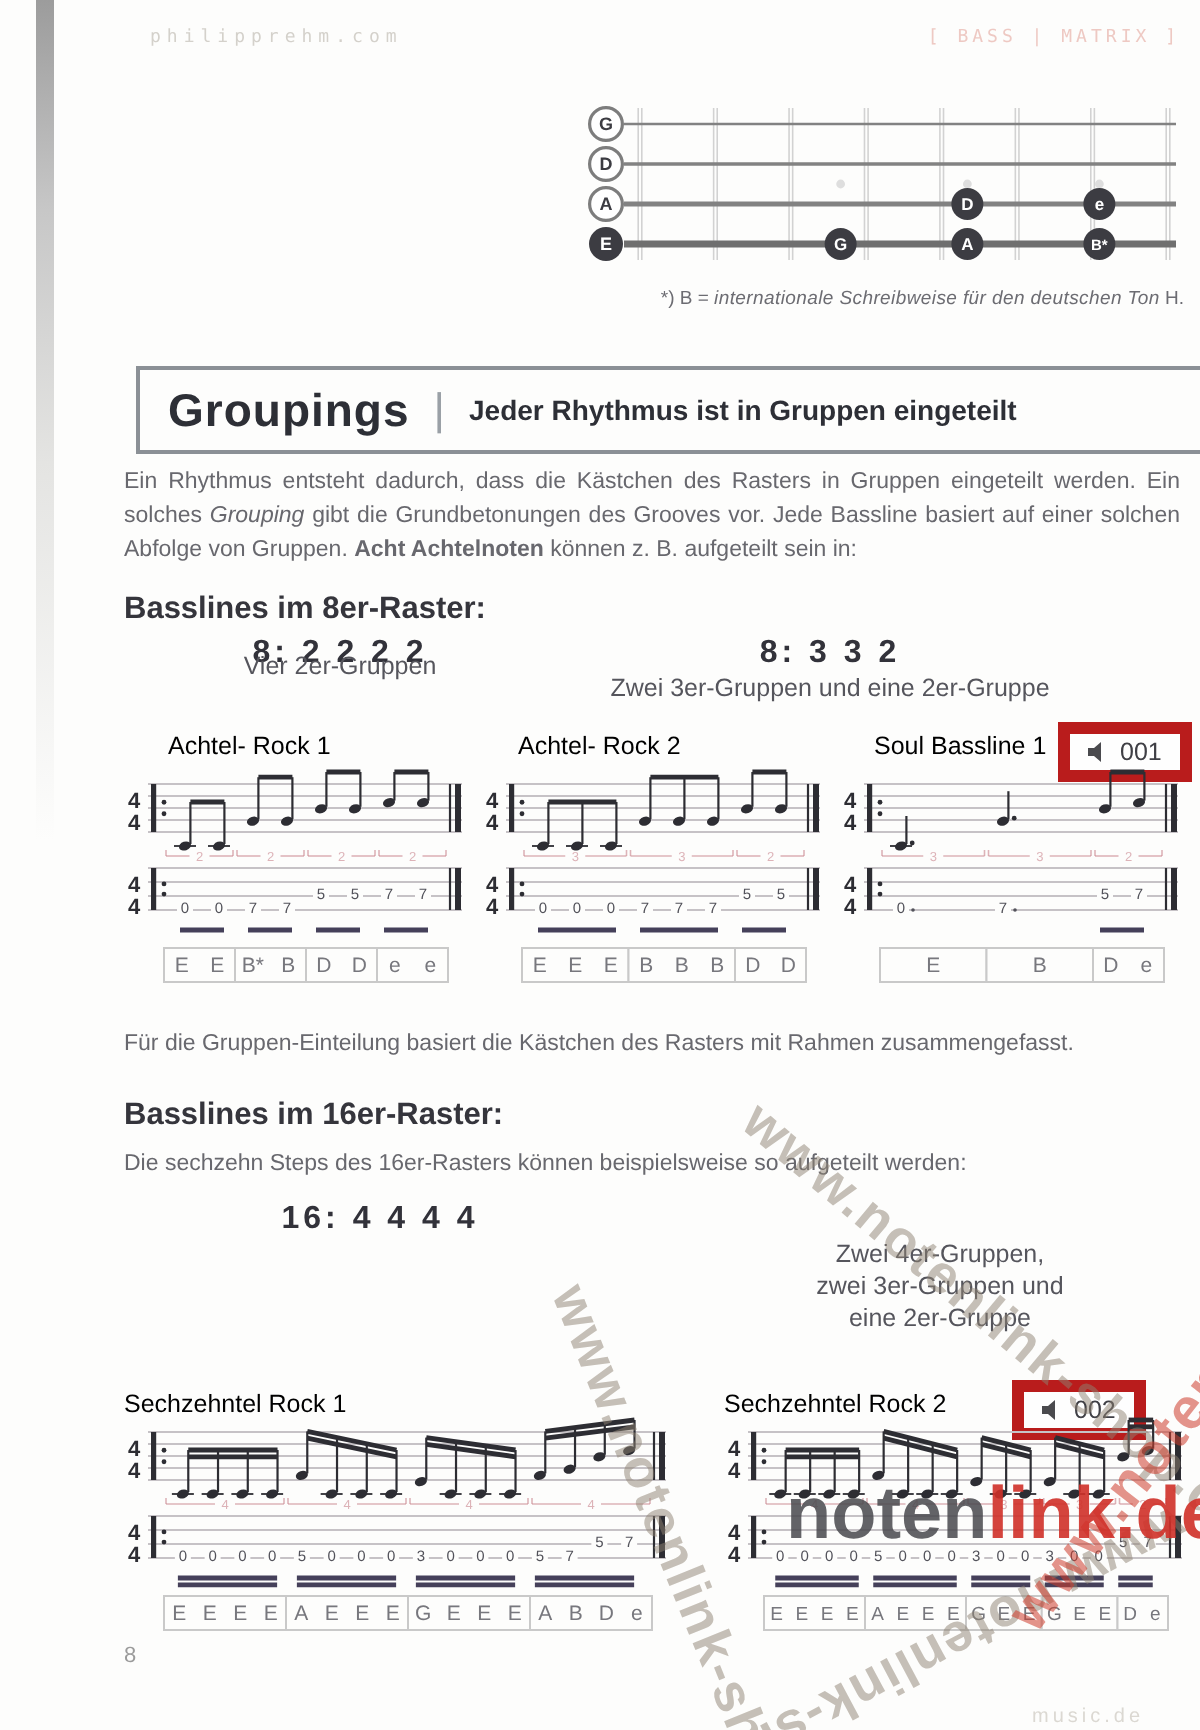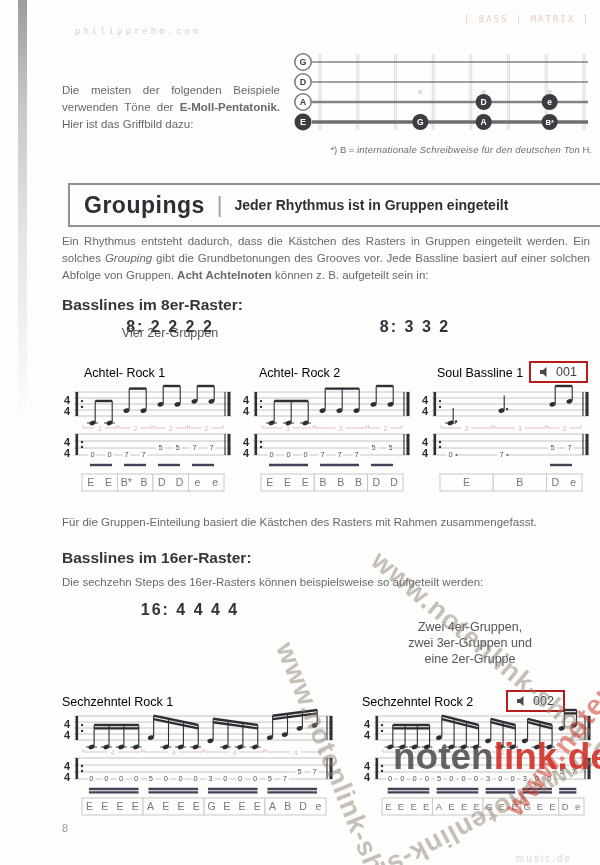--- a/index.html
+++ b/index.html
@@ -2,21 +2,21 @@
 <html><head>
 <meta charset="utf-8">
 <style>
   html,body{margin:0;padding:0;}
   body{font-family:"Liberation Sans",sans-serif;background:#e8e8e8;}
   #page{position:relative;width:600px;height:865px;background:#fdfdfc;overflow:hidden;}
   .abs{position:absolute;}
   #scan-strip{left:18px;top:0;width:9px;height:420px;
     background:linear-gradient(to bottom,#9c9c9c 0%,#c7c7c7 25%,#e4e4e2 55%,rgba(255,255,255,0) 100%);}
   .hdr{font-size:9px;letter-spacing:3px;}
-  #hdr-site{left:75px;top:26px;color:#d4d1cb;font-family:"DejaVu Sans Mono",monospace;text-align:center;}
+  #hdr-site{left:75px;top:14px;color:#d4d1cb;font-family:"DejaVu Sans Mono",monospace;text-align:center;}
   #hdr-brand{right:10px;top:14px;color:#eec9c3;font-family:"DejaVu Sans Mono",monospace;letter-spacing:2px;}
   .h2{font-size:16px;font-weight:bold;color:#3a3a41;letter-spacing:.3px;}
   #pent-title{left:78px;top:44px;}
   .body-text{font-size:11.5px;line-height:1.48;color:#68686e;text-align:justify;margin:0;}
   #pent-para{left:62px;top:82px;width:218px;}
   #footnote{left:300px;top:144px;width:292px;font-size:9.5px;color:#6c6c72;text-align:right;}
   #footnote i{letter-spacing:.2px;}
   #groupings-box{left:68px;top:183px;width:506px;height:40px;border:2px solid #8b9096;
     display:flex;align-items:center;padding:0 14px;gap:12px;background:#fdfdfc;}
   #groupings-title{font-size:23px;font-weight:bold;color:#2d2f36;letter-spacing:.5px;}
@@ -24,21 +24,21 @@
   #groupings-sub{font-size:14px;font-weight:bold;color:#2d2f36;}
   #groupings-para{left:62px;top:233px;width:528px;}
   .h3{font-size:15.5px;font-weight:bold;color:#35353c;}
   #h8{left:62px;top:296px;}
   #h16{left:62px;top:549px;}
   #mid-text{left:62px;top:514px;width:528px;}
   #intro16{left:62px;top:574px;width:520px;}
   .formula{font-size:16px;font-weight:bold;color:#32323a;letter-spacing:2px;text-align:center;}
   .gdesc{font-size:12.5px;color:#55555c;text-align:center;line-height:1.25;}
   .blk-label{font-size:12.5px;color:#000000;font-weight:500;}
-  .audio-badge{display:flex;align-items:center;gap:7px;border:2px solid #b91c1c;
+  .audio-badge{display:flex;align-items:center;gap:7px;border:6px solid #b91c1c;
     padding:2px 9px 2px 7px;font-size:12.5px;color:#3f3f45;background:rgba(255,255,255,.6);}
   .nb text{font-family:"Liberation Sans",sans-serif;}
   .wm-d{color:rgba(141,130,114,.5);font-size:27px;font-weight:bold;letter-spacing:1px;
     transform-origin:0 0;white-space:nowrap;pointer-events:none;}
   .wm-r{color:rgba(206,60,44,.55);font-size:29px;font-weight:bold;letter-spacing:1px;
     transform-origin:0 0;white-space:nowrap;pointer-events:none;}
   #wm-horiz{left:393px;top:736px;font-size:37px;font-weight:bold;letter-spacing:0;pointer-events:none;}
   #wm-horiz .g{color:rgba(72,72,76,.85);}
   #wm-horiz .r{color:rgba(207,48,40,.9);}
   #page-num{left:62px;top:822px;font-size:11px;color:#9b9b9b;}
@@ -47,21 +47,20 @@
 </head>
 <body>
 
 <div id="page">
 
   <div id="scan-strip" class="abs"></div>
 
   <div id="hdr-site" class="abs hdr">philipprehm.com</div>
   <div id="hdr-brand" class="abs hdr">[ BASS | MATRIX ]</div>
 
-  <p id="pent-para" class="abs body-text"><span>Die meisten der folgenden Beispiele verwenden Töne der </span><b>E-Moll-Pentatonik.</b><span> Hier ist das Griffbild dazu:</span></p>
 
   <div class="abs" id="fretboard-holder" style="left:292px;top:48px;"><svg width="302" height="96">
         <line x1="27.1" y1="6" x2="27.1" y2="82" stroke="#d2d2d2" stroke-width="0.8"></line>
         <line x1="28.9" y1="6" x2="28.9" y2="82" stroke="#d2d2d2" stroke-width="0.8"></line>
         <line x1="64.81428571428572" y1="6" x2="64.81428571428572" y2="82" stroke="#d2d2d2" stroke-width="0.8"></line>
         <line x1="66.61428571428573" y1="6" x2="66.61428571428573" y2="82" stroke="#d2d2d2" stroke-width="0.8"></line>
         <line x1="102.52857142857142" y1="6" x2="102.52857142857142" y2="82" stroke="#d2d2d2" stroke-width="0.8"></line>
         <line x1="104.32857142857144" y1="6" x2="104.32857142857144" y2="82" stroke="#d2d2d2" stroke-width="0.8"></line>
         <line x1="140.24285714285713" y1="6" x2="140.24285714285713" y2="82" stroke="#d2d2d2" stroke-width="0.8"></line>
         <line x1="142.04285714285714" y1="6" x2="142.04285714285714" y2="82" stroke="#d2d2d2" stroke-width="0.8"></line>
@@ -126,20 +125,21 @@
     <span id="groupings-sub">Jeder Rhythmus ist in Gruppen eingeteilt</span>
   </div>
 
   <p id="groupings-para" class="abs body-text"><span>Ein Rhythmus entsteht dadurch, dass die Kästchen des Rasters in Gruppen eingeteilt werden. Ein solches </span><i>Grouping</i><span> gibt die Grundbetonungen des Grooves vor. Jede Bassline basiert auf einer solchen Abfolge von Gruppen. </span><b>Acht Achtelnoten</b><span> können z. B. aufgeteilt sein in:</span></p>
 
   <div id="h8" class="abs h3">Basslines im 8er-Raster:</div>
 
   <div class="abs formula" style="left:60px;top:318px;width:220px;">8: 2 2 2 2</div>
   <div class="abs gdesc" style="left:60px;top:326px;width:220px;">Vier 2er-Gruppen</div>
   <div class="abs formula" style="left:245px;top:318px;width:340px;">8: 3 3 2</div>
+  <div class="abs gdesc" style="left:245px;top:337px;width:340px;">Zwei 3er-Gruppen und eine 2er-Gruppe</div>
 
   <div class="abs blk-label" style="left:84px;top:366px;">Achtel- Rock 1</div>
   <div class="abs blk-label" style="left:259px;top:366px;">Achtel- Rock 2</div>
   <div class="abs blk-label" style="left:437px;top:366px;">Soul Bassline 1</div>
 
   <div class="abs audio-badge" style="left:529px;top:361px;">
     <svg width="11" height="12" viewBox="0 0 9 12">
         <polygon points="1,4 4,4 7.5,1 7.5,11 4,8 1,8" fill="#4a4a4e"></polygon>
       </svg>
     <span>001</span>

